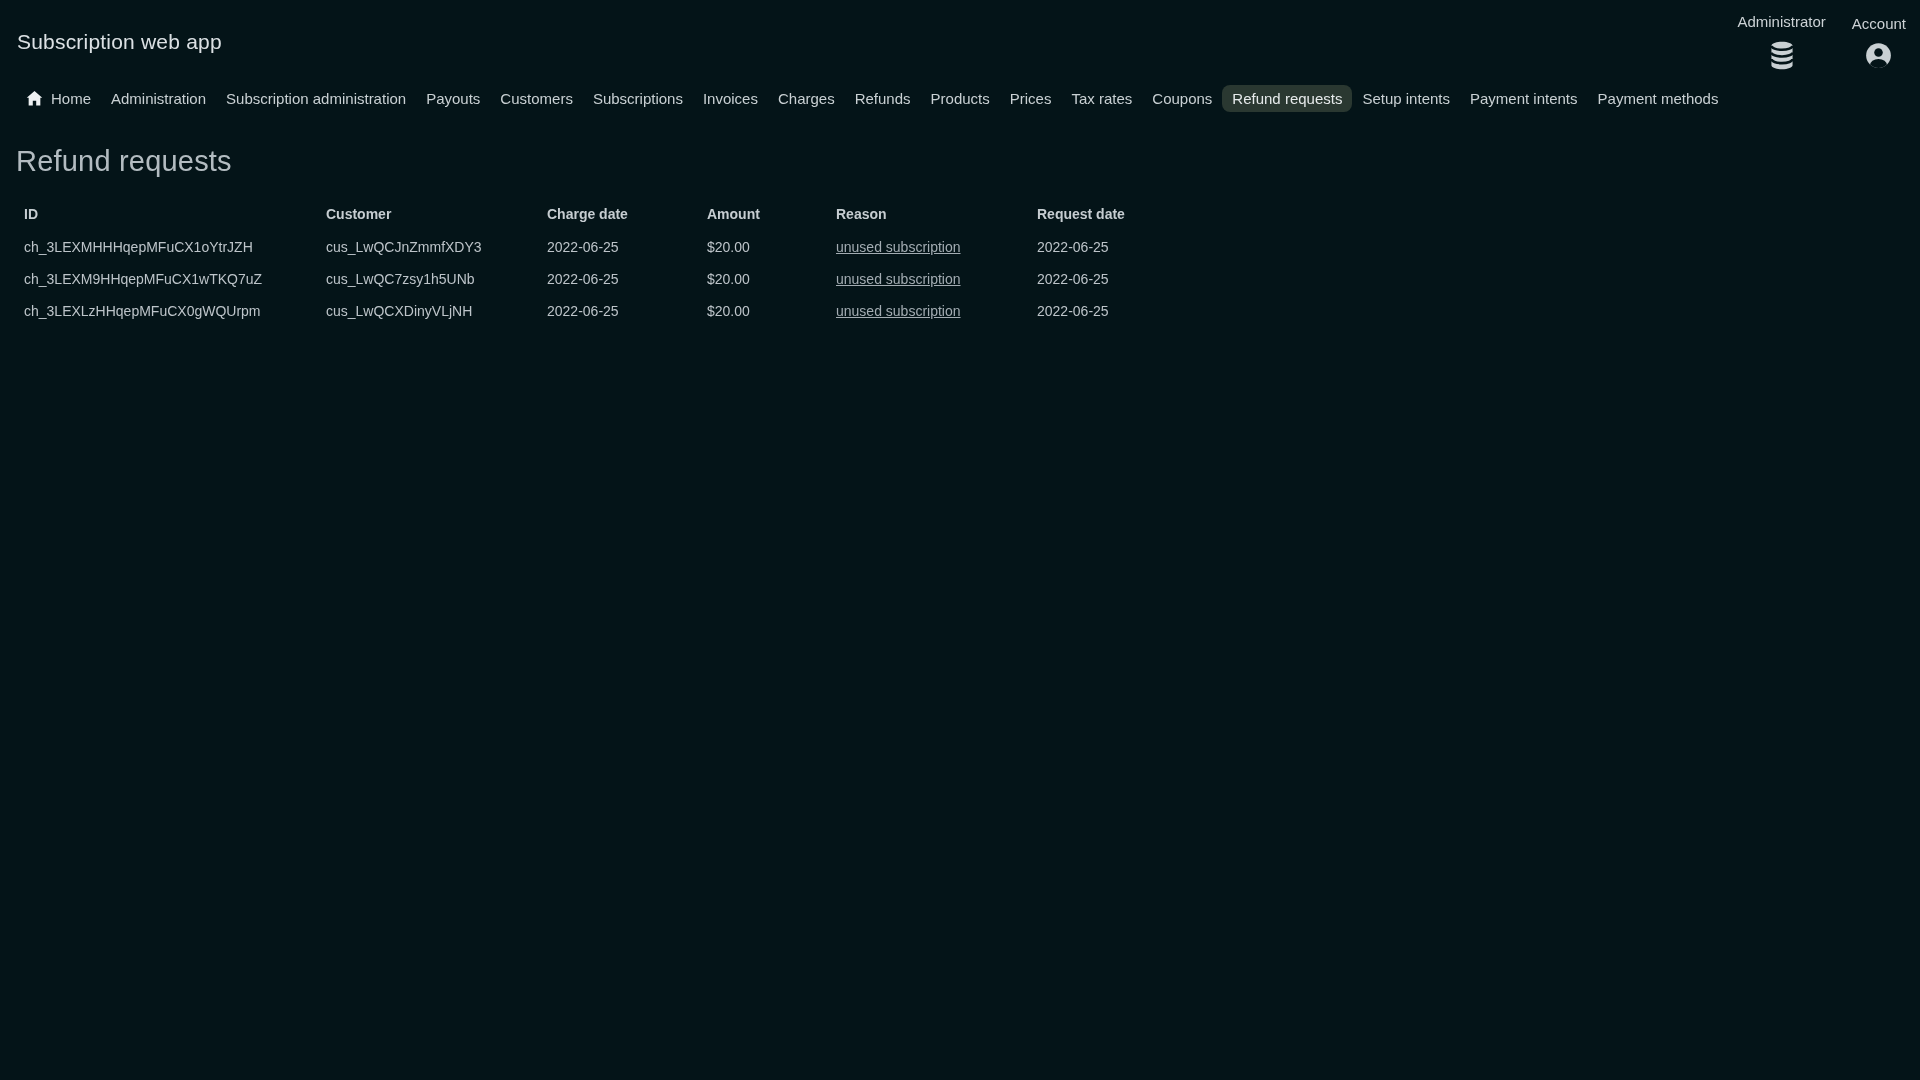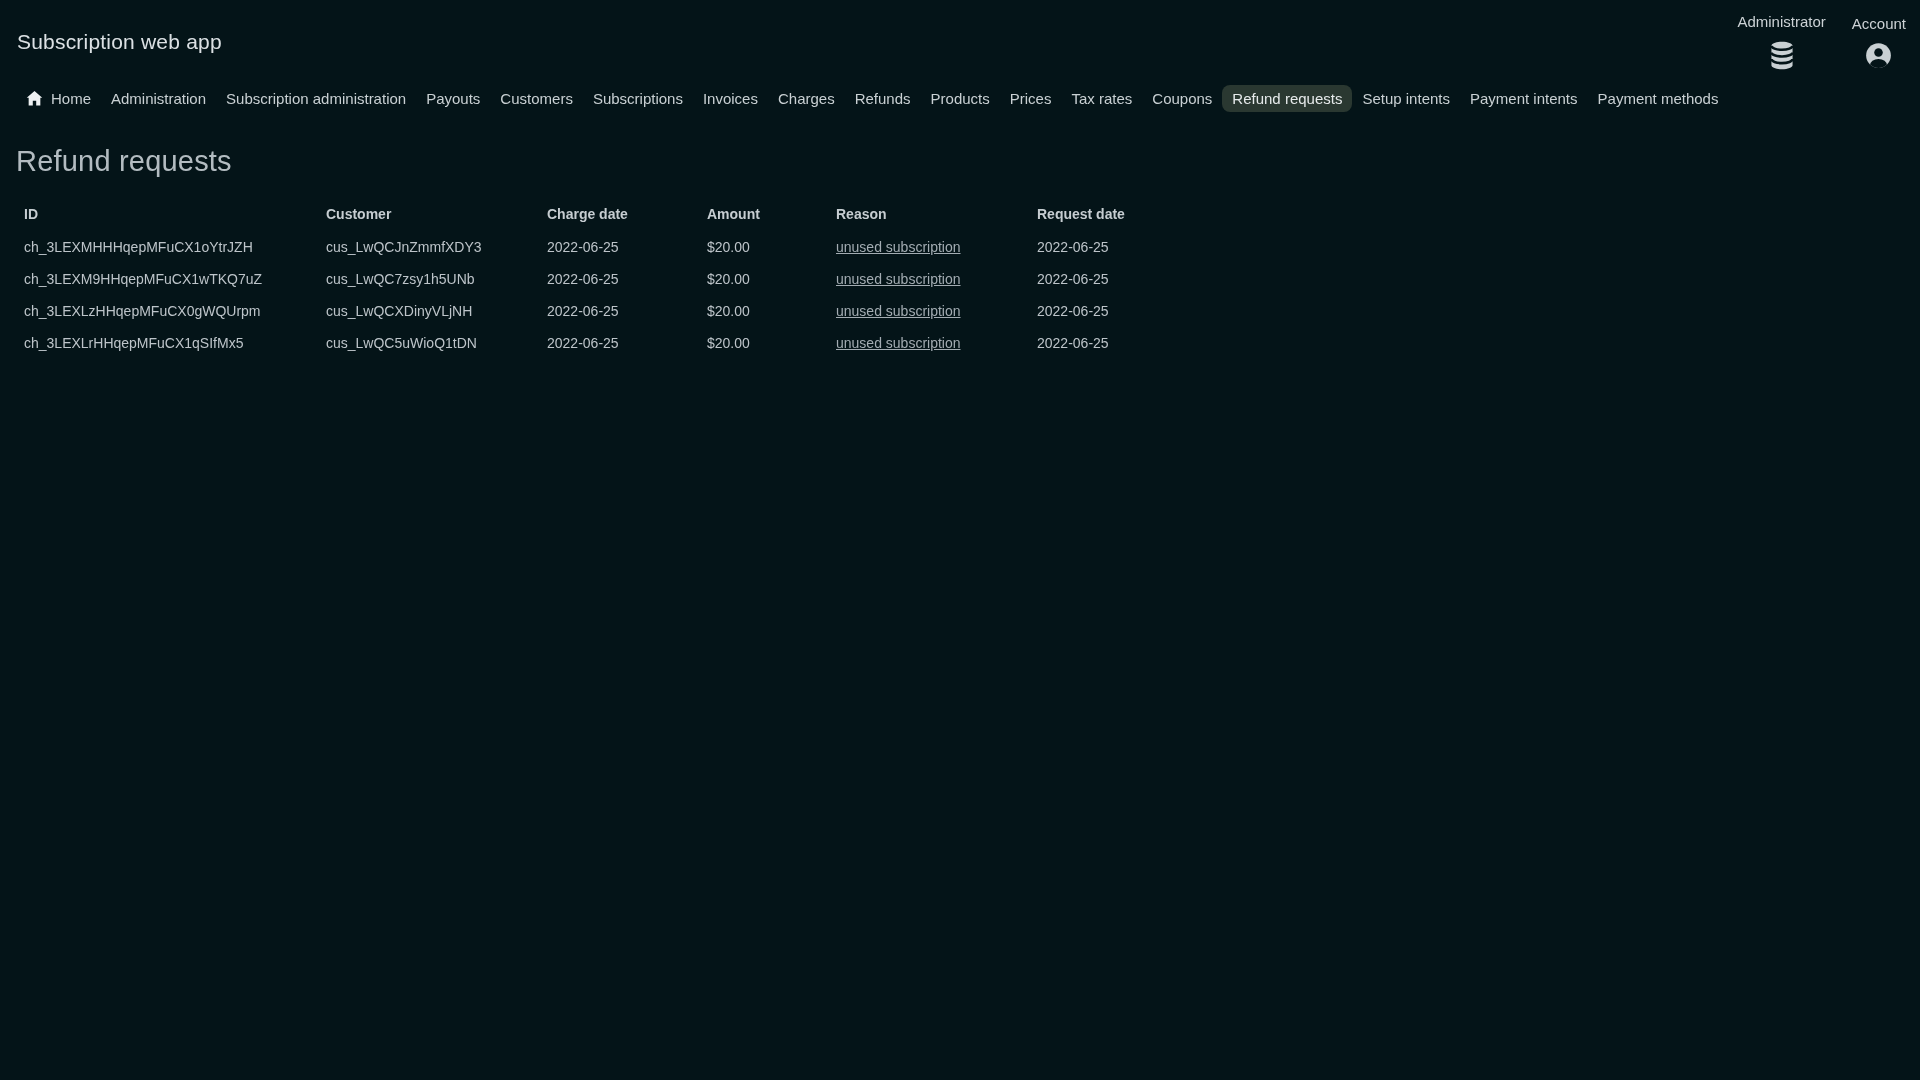--- a/index.html
+++ b/index.html
@@ -241,23 +241,15 @@
         <td>2022-06-25</td>
       </tr>
       <tr>
         <td>ch_3LEXLzHHqepMFuCX0gWQUrpm</td>
         <td>cus_LwQCXDinyVLjNH</td>
         <td>2022-06-25</td>
         <td>$20.00</td>
         <td class="dim">unused subscription</td>
         <td>2022-06-25</td>
       </tr>
-      <tr>
-        <td>ch_3LEXLrHHqepMFuCX1qSIfMx5</td>
-        <td>cus_LwQC5uWioQ1tDN</td>
-        <td>2022-06-25</td>
-        <td>$20.00</td>
-        <td class="dim">unused subscription</td>
-        <td>2022-06-25</td>
-      </tr>
     </tbody>
   </table>
 </main>
 
 </body></html>

